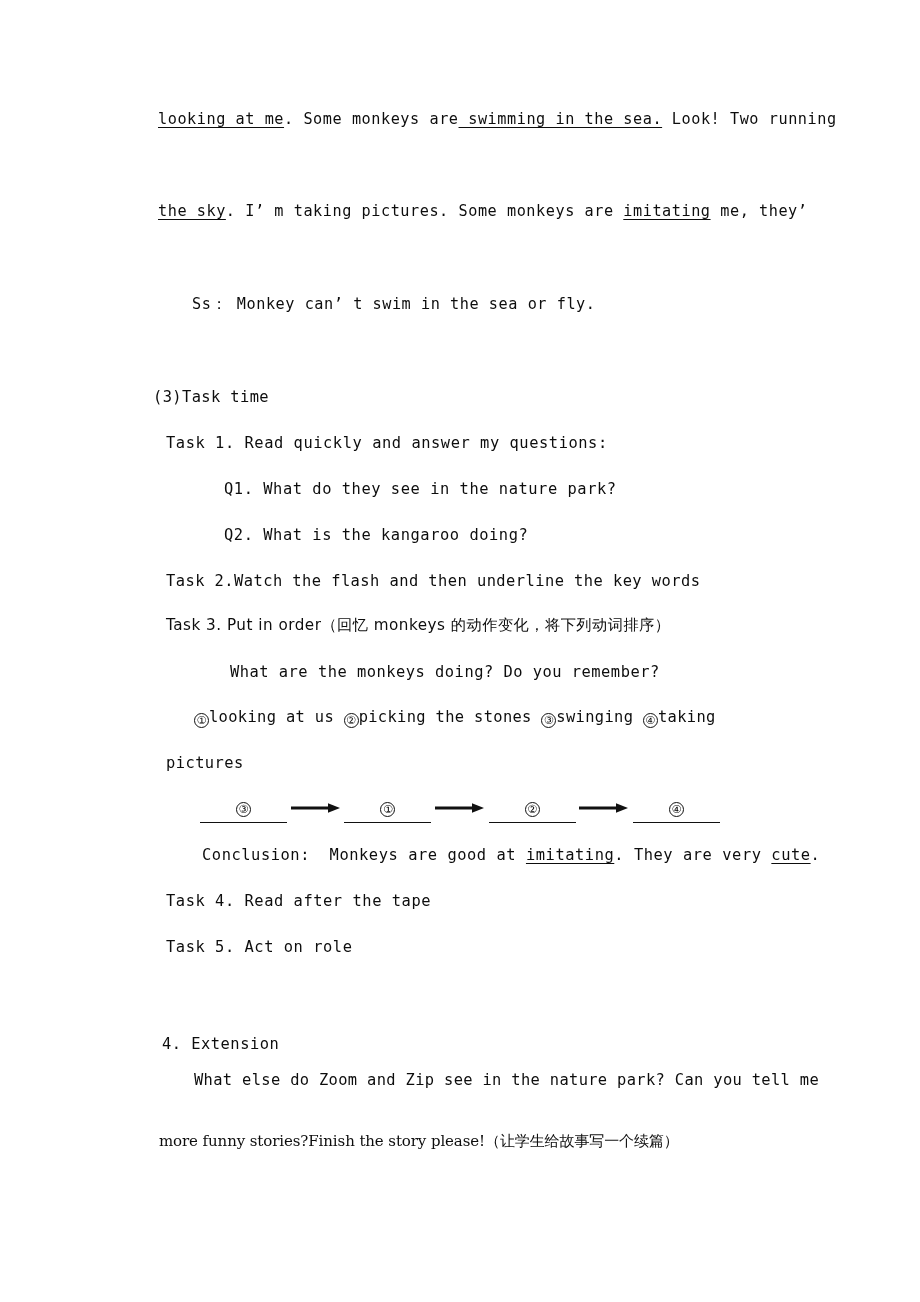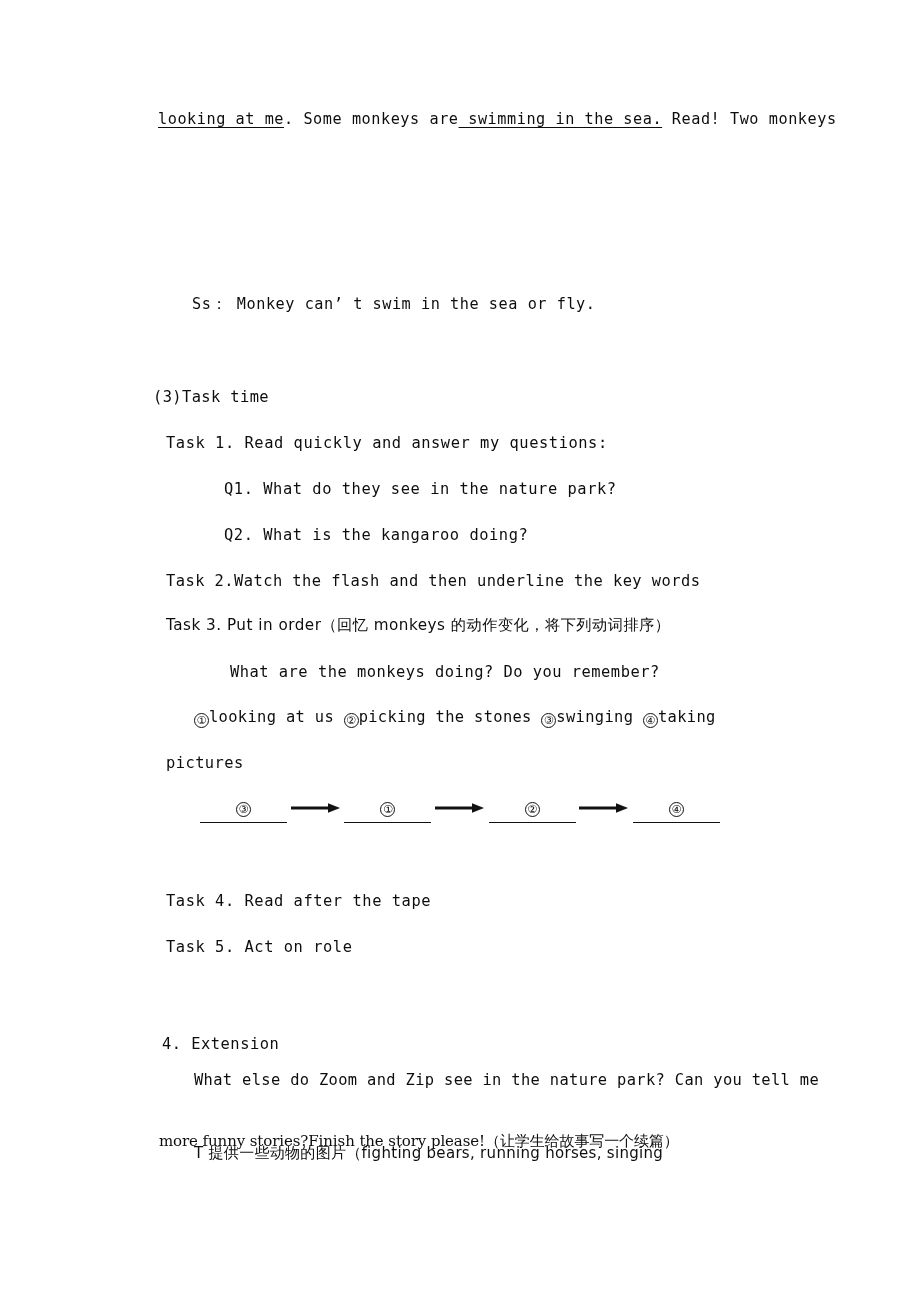--- a/index.html
+++ b/index.html
@@ -107,23 +107,24 @@
     padding-bottom: 6px;
     box-sizing: border-box;
   }
   .arrow svg { display: block; }
 </style>
 </head>
 <body>
 
 <div class="page">
 
-  <div class="ln body-copy" style="left:158px; top:112px;"><span class="u">looking at me</span><span>. Some monkeys are</span><span class="u"> swimming in the sea.</span><span> Read! Two monkeys</span></div>
+  <div class="ln body-copy" style="left:158px; top:112px;"><span class="u">looking at me</span><span>. Some monkeys are</span><span class="u"> swimming in the sea.</span><span> Look! Two running</span></div>
 
 
+  <div class="ln body-copy" style="left:158px; top:204px;"><span class="u">the sky</span><span>. I’ m taking pictures. Some monkeys are </span><span class="u">imitating</span><span> me, they’</span></div>
 
 
   <div class="ln body-copy" style="left:192px; top:297px;">Ss： Monkey can’ t swim in the sea or fly.</div>
 
   <div class="ln" style="left:137px; top:390px; font-size:15.4px; letter-spacing:0.4px;margin-left:16px;">(3)Task time</div>
 
   <div class="ln" style="left:166px; top:436px; letter-spacing:0.55px;">Task 1. Read quickly and answer my questions:</div>
 
   <div class="ln" style="left:224px; top:482px; letter-spacing:0.55px;">Q1. What do they see in the nature park?</div>
 
@@ -165,26 +166,26 @@
       <svg width="52" height="12" viewBox="0 0 52 12" aria-hidden="true">
           <path d="M1 6 L40 6" stroke="#111" stroke-width="3.2" fill="none"></path>
           <path d="M38 1.2 L50 6 L38 10.8 Z" fill="#111"></path>
         </svg>
     </div>
     <div class="blank">
         <span class="circnum">④</span>
       </div>
   </div>
 
+  <div class="ln" style="left:202px; top:848px; letter-spacing:0.55px;"><span>Conclusion:  Monkeys are good at </span><span class="u">imitating</span><span>. They are very </span><span class="u">cute</span><span>.</span></div>
 
   <div class="ln" style="left:166px; top:894px; letter-spacing:0.55px;">Task 4. Read after the tape</div>
 
   <div class="ln" style="left:166px; top:940px; letter-spacing:0.55px;">Task 5. Act on role</div>
 
   <div class="ln" style="left:162px; top:1037px; letter-spacing:0.5px;">4. Extension</div>
 
   <div class="ln" style="left:194px; top:1073px; letter-spacing:0.35px;">What else do Zoom and Zip see in the nature park? Can you tell me</div>
 
   <div class="ln condensed cjk" style="left:159px; top:1110px;margin-top:24px;">more funny stories?Finish the story please!（让学生给故事写一个续篇）</div>
 
-  <div class="ln cjk" style="left:194px; top:1146px; font-size:15px; letter-spacing:0.3px;">T 提供一些动物的图片（fighting bears, running horses, singing</div>
 
 </div>
 
 </body></html>

